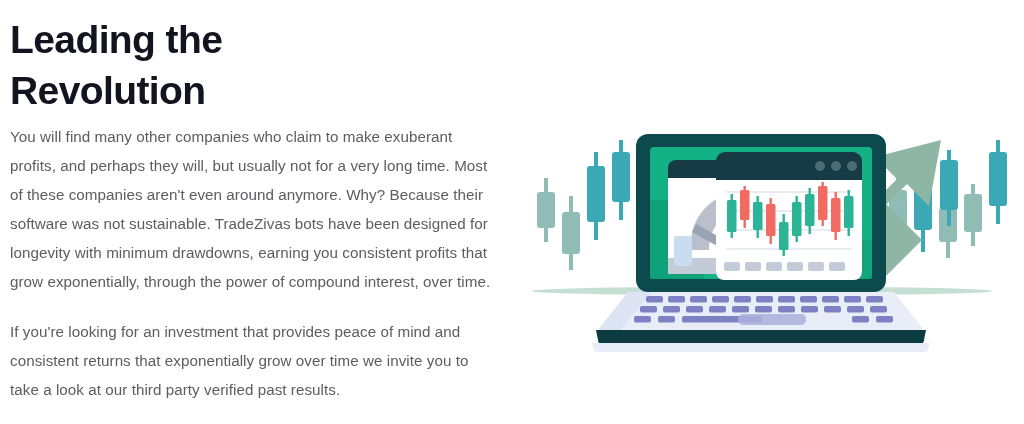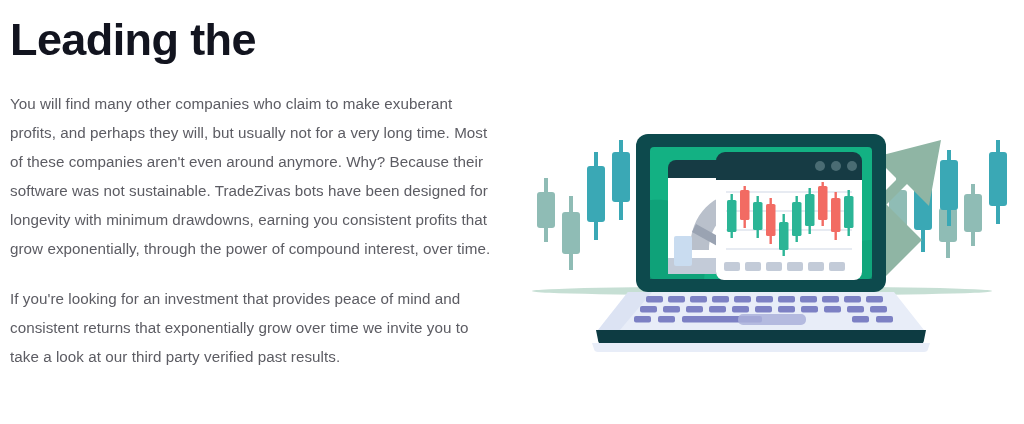--- a/index.html
+++ b/index.html
@@ -9,30 +9,30 @@
     font-family: "Liberation Sans", sans-serif;
     overflow: hidden;
   }
   .page { position: relative; width: 1024px; height: 424px; background: #fff; }
 
   
   .copy {
     position: absolute; left: 10px; top: 14px; width: 486px;
   }
   .headline {
-    font-size: 45px;
+    font-size: 39px;
     line-height: 51px;
     font-weight: 700;
     letter-spacing: -0.6px;
     color: #12141f;
     font-family: "Liberation Sans", sans-serif;
   }
   .headline span { display: block; }
   .body-copy {
-    margin-top: 24px;
+    margin-top: 6px;
     font-size: 15.2px;
     line-height: 29px;
     color: #5c5c63;
     letter-spacing: 0.05px;
   }
   .body-copy.p2 { margin-top: 21px; }
 
   
   .illus {
     position: absolute; left: 500px; top: 0; width: 524px; height: 424px;
@@ -40,20 +40,21 @@
   .illus svg { display: block; width: 524px; height: 424px; }
 </style>
 </head>
 <body>
 
 <div class="page">
 
   <div class="copy">
     <h1 class="headline">
       <span>Leading the</span>
+      <span>Revolution</span>
     </h1>
     <p class="body-copy p1">You will find many other companies who claim to make exuberant profits, and perhaps they will, but usually not for a very long time. Most of these companies aren't even around anymore. Why? Because their software was not sustainable. TradeZivas bots have been designed for longevity with minimum drawdowns, earning you consistent profits that grow exponentially, through the power of compound interest, over time.</p>
     <p class="body-copy p2">If you're looking for an investment that provides peace of mind and consistent returns that exponentially grow over time we invite you to take a look at our third party verified past results.</p>
   </div>
 
   <div class="illus">
     <svg viewBox="0 0 524 424" xmlns="http://www.w3.org/2000/svg">
 
       <ellipse cx="262" cy="291" rx="230" ry="4.5" fill="#bcd9cd" opacity="0.85"></ellipse>
 

